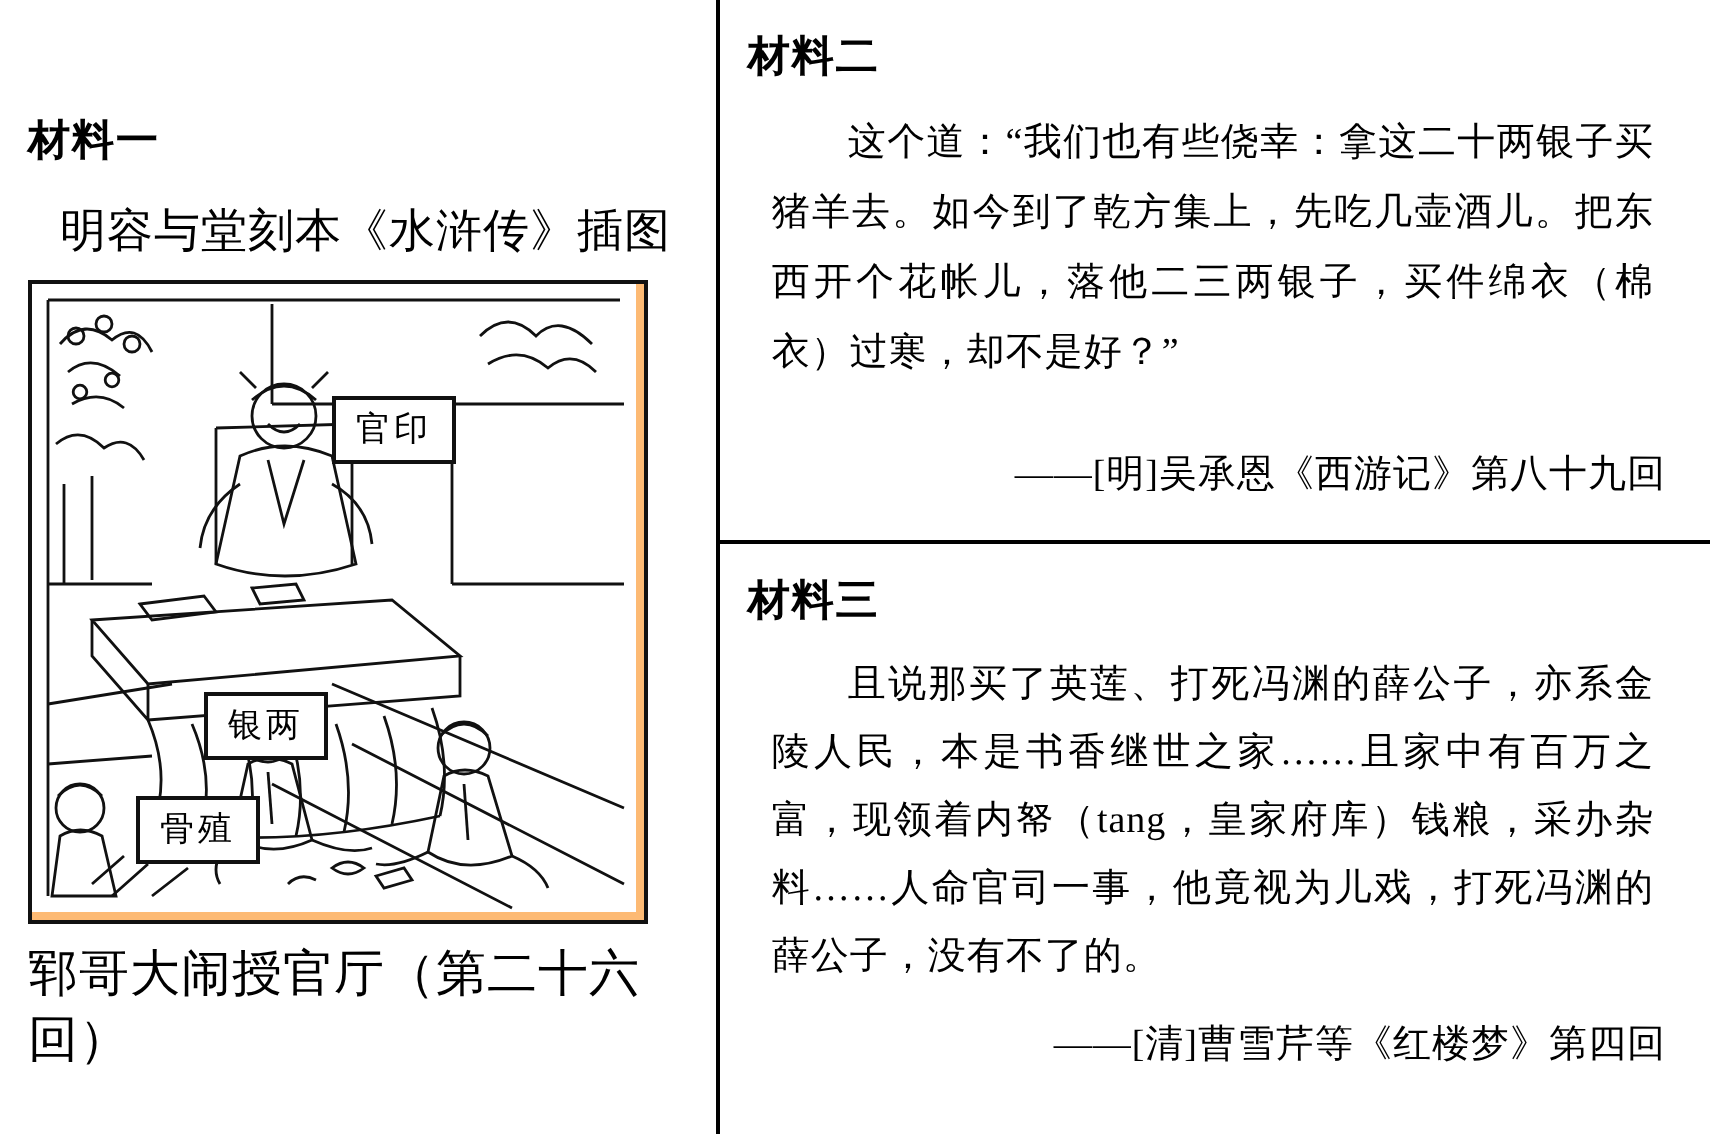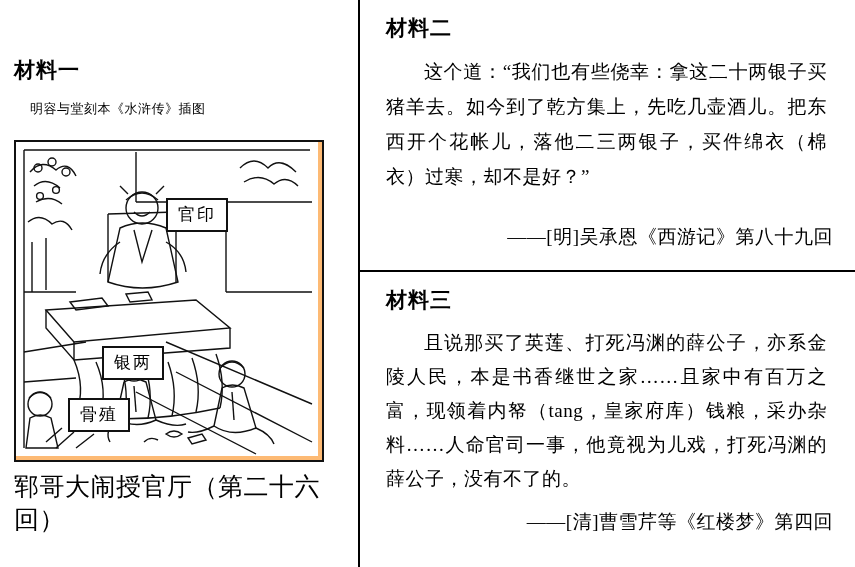--- a/index.html
+++ b/index.html
@@ -35,21 +35,21 @@
   }
   .left-title {
     position: absolute;
     left: 14px;
     top: 56px;
   }
   .fig-caption-top {
     position: absolute;
     left: 30px;
     top: 100px;
-    font-size: 13px;
+    font-size: 23px;
     letter-spacing: 0.5px;
   }
   .fig-caption-bottom {
     position: absolute;
     left: 14px;
     top: 470px;
     font-size: 25px;
     letter-spacing: 0.5px;
   }
   .figure-box {
@@ -93,21 +93,21 @@
     height: 283px;
     border-bottom: 2px solid #000;
   }
   .panel-three {
     height: 308px;
   }
   .panel-title {
     font-size: 21px;
     font-weight: bold;
     letter-spacing: 1px;
-    margin: 4px 0 12px 12px;
+    margin: 4px 0 12px 0;
   }
   .body-text {
     font-size: 19px;
     line-height: 1.85;
     text-align: justify;
     text-indent: 2em;
     letter-spacing: 0.5px;
     margin: 0 12px;
   }
   .source-line {

